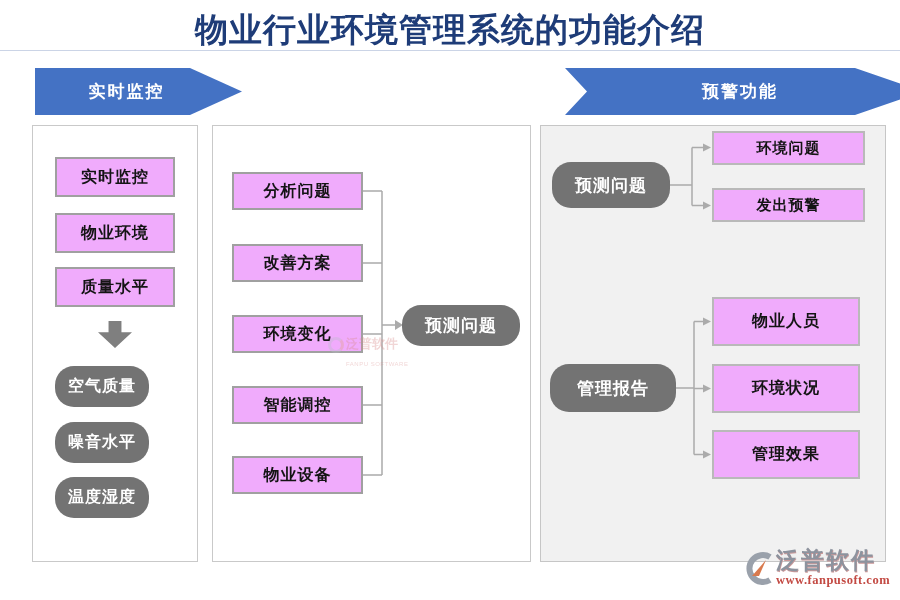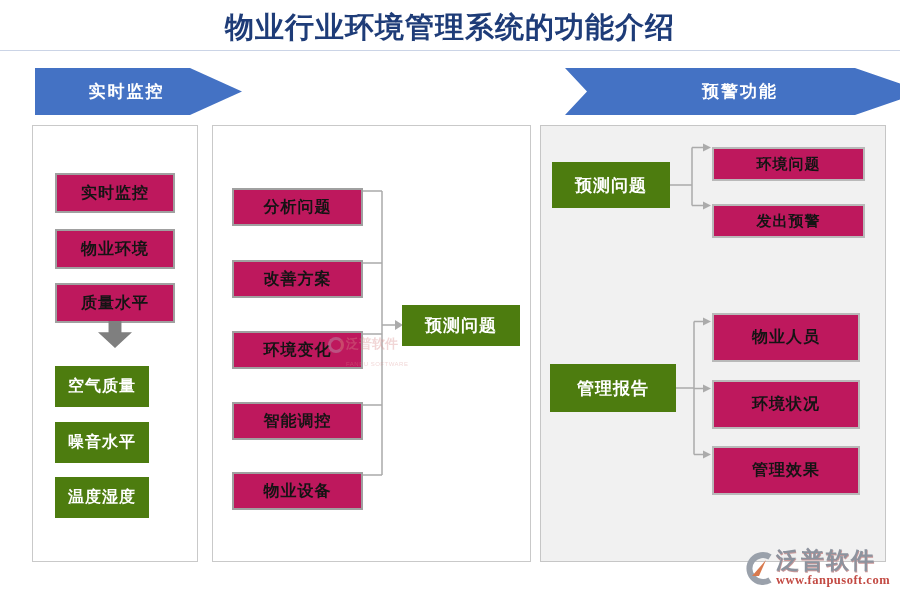--- a/index.html
+++ b/index.html
@@ -3,21 +3,21 @@
 <meta charset="utf-8">
 <style>
   html,body{margin:0;padding:0;background:#ffffff;}
   .canvas{
     position:relative;width:900px;height:600px;background:#ffffff;overflow:hidden;
     font-family:"Liberation Serif","DejaVu Serif",serif;
   }
   
   .title{
     position:absolute;left:0;right:0;top:8px;margin:0;text-align:center;
-    font-size:29px;font-weight:bold;color:#1E3C78;letter-spacing:1px;
+    font-size:33px;font-weight:bold;color:#1E3C78;letter-spacing:1px;
   }
   .title-rule{position:absolute;left:0;top:50px;width:900px;border-top:1px solid #CBD4E6;}
 
   
   .arrow{
     position:absolute;top:68px;height:47px;background:#4472C4;color:#ffffff;
     display:flex;align-items:center;justify-content:center;
     font-weight:bold;font-size:17px;letter-spacing:2px;
   }
   .arrow1{left:35px;width:183px;clip-path:polygon(0 0,155px 0,100% 50%,155px 100%,0 100%);padding-right:24px;}
@@ -31,22 +31,22 @@
   .panel3{left:540px;width:346px;background:#F1F1F1;border-color:#C6C6C6;}
 
   
   .connectors{position:absolute;left:0;top:0;z-index:1;pointer-events:none;}
 
   
   .box{
     position:absolute;z-index:2;display:flex;align-items:center;justify-content:center;
     box-sizing:border-box;font-weight:bold;letter-spacing:1px;text-align:center;
   }
-  .wbox{background:#be185d;border:2px solid #A0A0A0;color:#141414;font-size:16px;margin-top:16px;}
-  .bbox{background:#4d7c0f;color:#ffffff;font-size:16px;}
+  .wbox{background:#f0abfc;border:2px solid #A0A0A0;color:#141414;font-size:16px;}
+  .bbox{background:#737373;color:#ffffff;font-size:16px;border-radius:19px;}
 
   
   .c1w{left:55px;width:120px;height:40px;}
   .c1b{left:55px;width:94px;height:41px;}
   
   .c2w{left:232px;width:131px;height:38px;}
   .c2b{left:402px;width:118px;height:41px;font-size:17px;}
   
   .c3src{font-size:17px;}
   .c3a{left:712px;width:153px;height:34px;font-size:15px;border-width:2px;border-color:#B9B9B9;}

